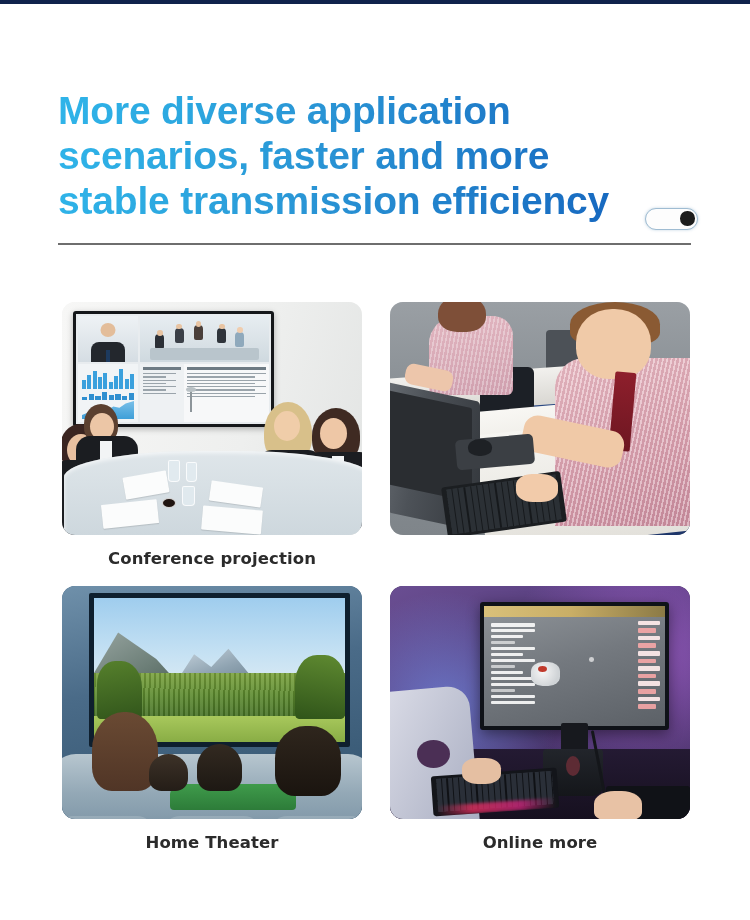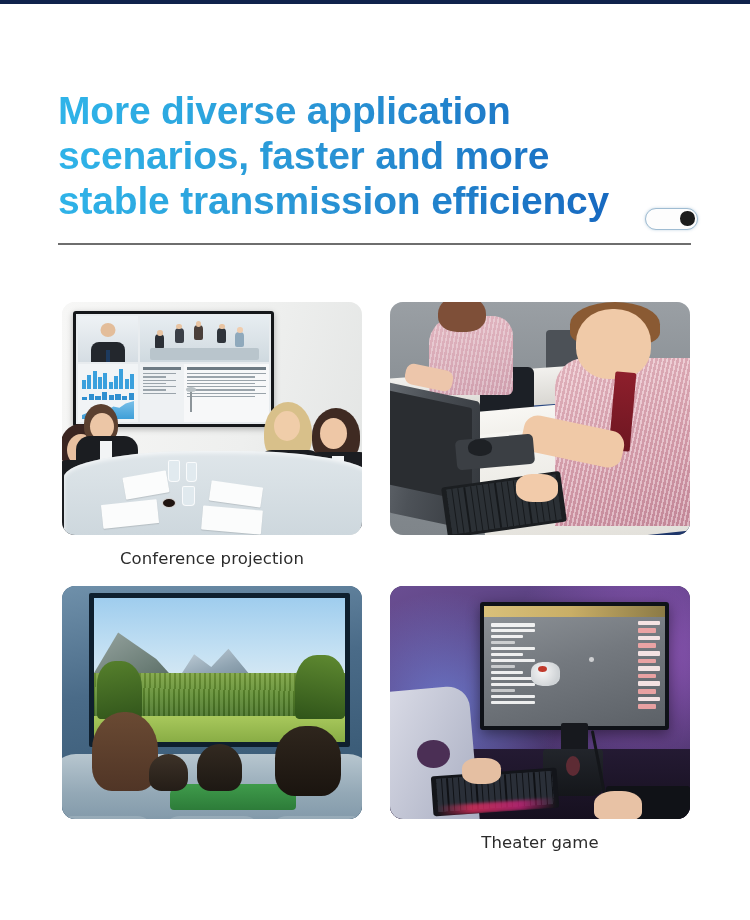--- a/index.html
+++ b/index.html
@@ -84,20 +84,21 @@
   
   .grid {
     position: absolute;
     top: 302px;
     left: 62px;
     width: 628px;
     display: grid;
     grid-template-columns: 300px 300px;
     column-gap: 28px;
     row-gap: 18px;
+    font-weight: bold;
   }
   .cell { width: 300px; }
 
   .photo {
     position: relative;
     width: 300px;
     height: 233px;
     border-radius: 13px;
     overflow: hidden;
     background: #e9edf1;
@@ -470,20 +471,21 @@
           <div class="cushion" style="left:2%; width:30%;"></div>
           <div class="cushion" style="left:35%; width:30%;"></div>
           <div class="cushion" style="left:68%; width:30%;"></div>
         </div>
         <div class="green-arm"></div>
         <div class="m-hair"></div>
         <div class="c1-hair"></div>
         <div class="c2-hair"></div>
         <div class="d-hair"></div>
       </div>
+      <div class="caption">Home Theater</div>
     </div>
 
     <div class="cell">
       <div class="photo p4">
         <div class="rgb"></div>
         <div class="desk"></div>
 
         <div class="mon">
           <div class="gscreen">
             <div class="topbar"></div>
@@ -531,17 +533,17 @@
         <div class="sleeve"></div>
         <div class="patch"></div>
         <div class="kbd">
           <div class="keys"></div>
           <div class="glow"></div>
         </div>
         <div class="hand-l"></div>
         <div class="mousepad"></div>
         <div class="hand-r"></div>
       </div>
-      <div class="caption">Theater game</div>
+      <div class="caption">Online more</div>
     </div>
 
   </div>
 </div>
 
 </body></html>

